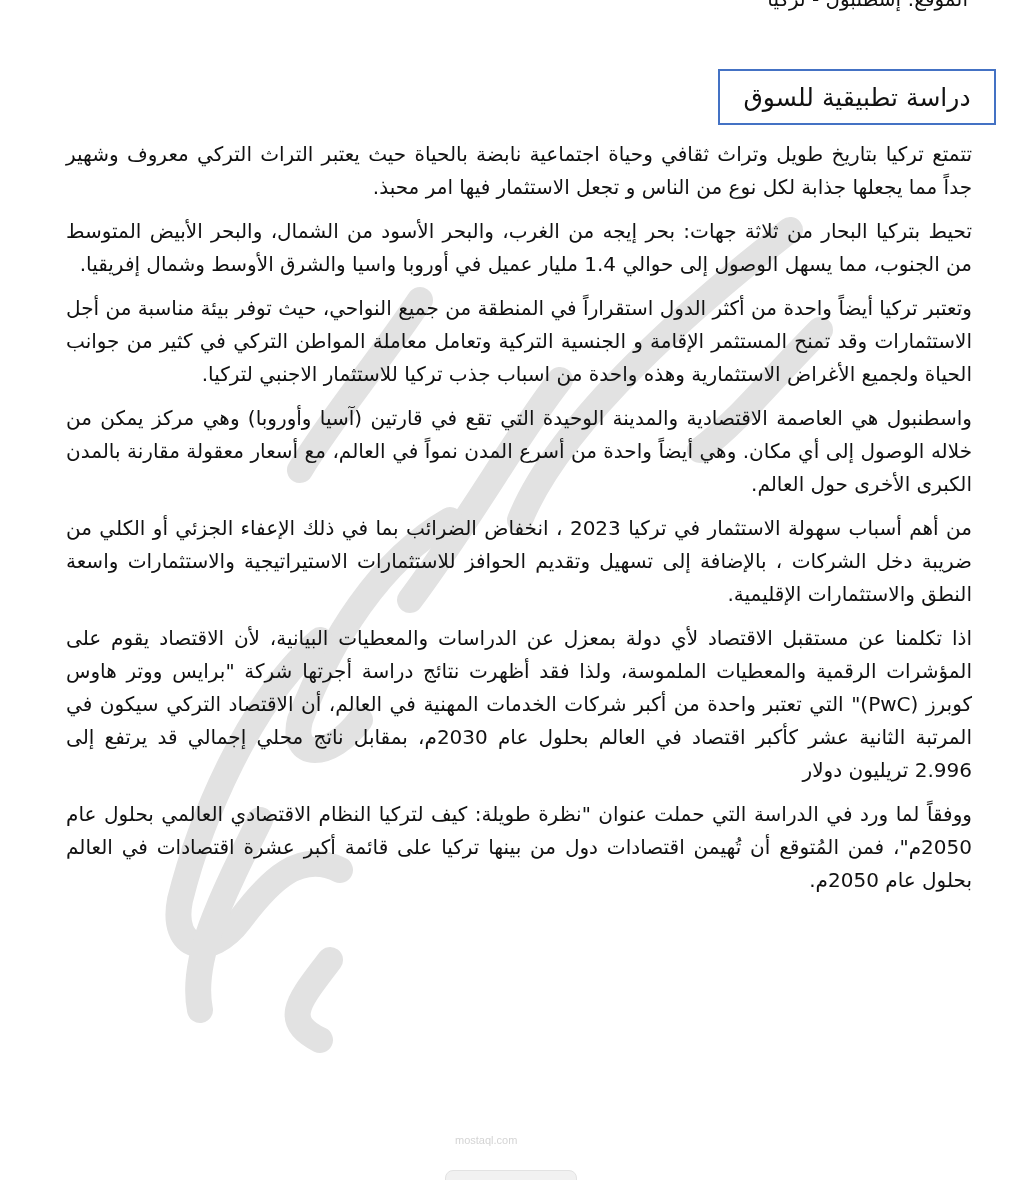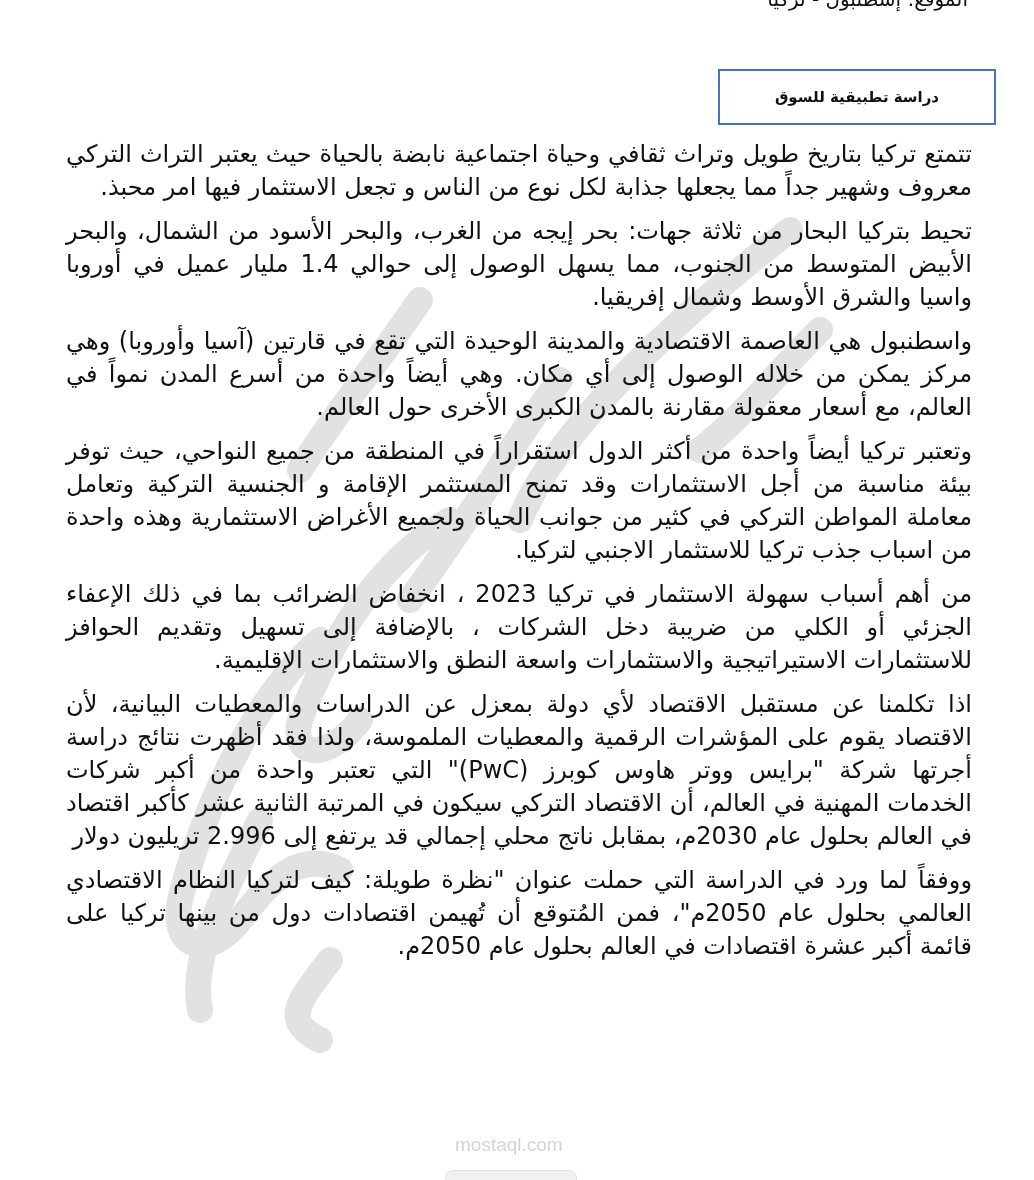--- a/index.html
+++ b/index.html
@@ -47,44 +47,44 @@
       height: 56px;
       border: 2px solid #4472c4;
       box-sizing: border-box;
       display: flex;
       align-items: center;
       justify-content: center;
       z-index: 1;
       background: transparent;
     }
     .title-box span {
-      font-size: 15px;
-      font-weight: bold;
+      font-size: 25px;
+      font-weight: normal;
       line-height: 1;
     }
     .content {
       position: absolute;
       right: 62px;
       left: 66px;
       top: 138px;
       z-index: 1;
     }
     .para {
       margin: 0 0 11px 0;
-      font-size: 24px;
+      font-size: 20px;
       line-height: 33px;
       text-align: justify;
       text-align-last: right;
     }
     .mostaql {
       position: absolute;
       left: 455px;
       top: 1134px;
       font-family: "Liberation Sans", sans-serif;
-      font-size: 19px;
+      font-size: 11px;
       color: #d4d4d4;
       z-index: 2;
       direction: ltr;
     }
     .mostaql-bar {
       position: absolute;
       left: 445px;
       top: 1170px;
       width: 130px;
       height: 14px;
@@ -115,22 +115,22 @@
 
   <div class="top-line">الموقع: إسطنبول - تركيا</div>
 
   <div class="title-box">
     <span>دراسة تطبيقية للسوق</span>
   </div>
 
   <div class="content">
     <p class="para">تتمتع تركيا بتاريخ طويل وتراث ثقافي وحياة اجتماعية نابضة بالحياة حيث يعتبر التراث التركي معروف وشهير جداً مما يجعلها جذابة لكل نوع من الناس و تجعل الاستثمار فيها امر محبذ.</p>
     <p class="para">تحيط بتركيا البحار من ثلاثة جهات: بحر إيجه من الغرب، والبحر الأسود من الشمال، والبحر الأبيض المتوسط من الجنوب، مما يسهل الوصول إلى حوالي 1.4 مليار عميل في أوروبا واسيا والشرق الأوسط وشمال إفريقيا.</p>
+    <p class="para">وتعتبر تركيا أيضاً واحدة من أكثر الدول استقراراً في المنطقة من جميع النواحي، حيث توفر بيئة مناسبة من أجل الاستثمارات وقد تمنح المستثمر الإقامة و الجنسية التركية وتعامل معاملة المواطن التركي في كثير من جوانب الحياة ولجميع الأغراض الاستثمارية وهذه واحدة من اسباب جذب تركيا للاستثمار الاجنبي لتركيا.</p>
     <p class="para">واسطنبول هي العاصمة الاقتصادية والمدينة الوحيدة التي تقع في قارتين (آسيا وأوروبا) وهي مركز يمكن من خلاله الوصول إلى أي مكان. وهي أيضاً واحدة من أسرع المدن نمواً في العالم، مع أسعار معقولة مقارنة بالمدن الكبرى الأخرى حول العالم.</p>
-    <p class="para">وتعتبر تركيا أيضاً واحدة من أكثر الدول استقراراً في المنطقة من جميع النواحي، حيث توفر بيئة مناسبة من أجل الاستثمارات وقد تمنح المستثمر الإقامة و الجنسية التركية وتعامل معاملة المواطن التركي في كثير من جوانب الحياة ولجميع الأغراض الاستثمارية وهذه واحدة من اسباب جذب تركيا للاستثمار الاجنبي لتركيا.</p>
     <p class="para">من أهم أسباب سهولة الاستثمار في تركيا 2023 ، انخفاض الضرائب بما في ذلك الإعفاء الجزئي أو الكلي من ضريبة دخل الشركات ، بالإضافة إلى تسهيل وتقديم الحوافز للاستثمارات الاستيراتيجية والاستثمارات واسعة النطق والاستثمارات الإقليمية.</p>
     <p class="para">اذا تكلمنا عن مستقبل الاقتصاد لأي دولة بمعزل عن الدراسات والمعطيات البيانية، لأن الاقتصاد يقوم على المؤشرات الرقمية والمعطيات الملموسة، ولذا فقد أظهرت نتائج دراسة أجرتها شركة "برايس ووتر هاوس كوبرز (PwC)" التي تعتبر واحدة من أكبر شركات الخدمات المهنية في العالم، أن الاقتصاد التركي سيكون في المرتبة الثانية عشر كأكبر اقتصاد في العالم بحلول عام 2030م، بمقابل ناتج محلي إجمالي قد يرتفع إلى 2.996 تريليون دولار</p>
     <p class="para">ووفقاً لما ورد في الدراسة التي حملت عنوان "نظرة طويلة: كيف لتركيا النظام الاقتصادي العالمي بحلول عام 2050م"، فمن المُتوقع أن تُهيمن اقتصادات دول من بينها تركيا على قائمة أكبر عشرة اقتصادات في العالم بحلول عام 2050م.</p>
   </div>
 
   <div class="mostaql">mostaql.com</div>
   <div class="mostaql-bar"></div>
 </div>
 
 </body></html>

